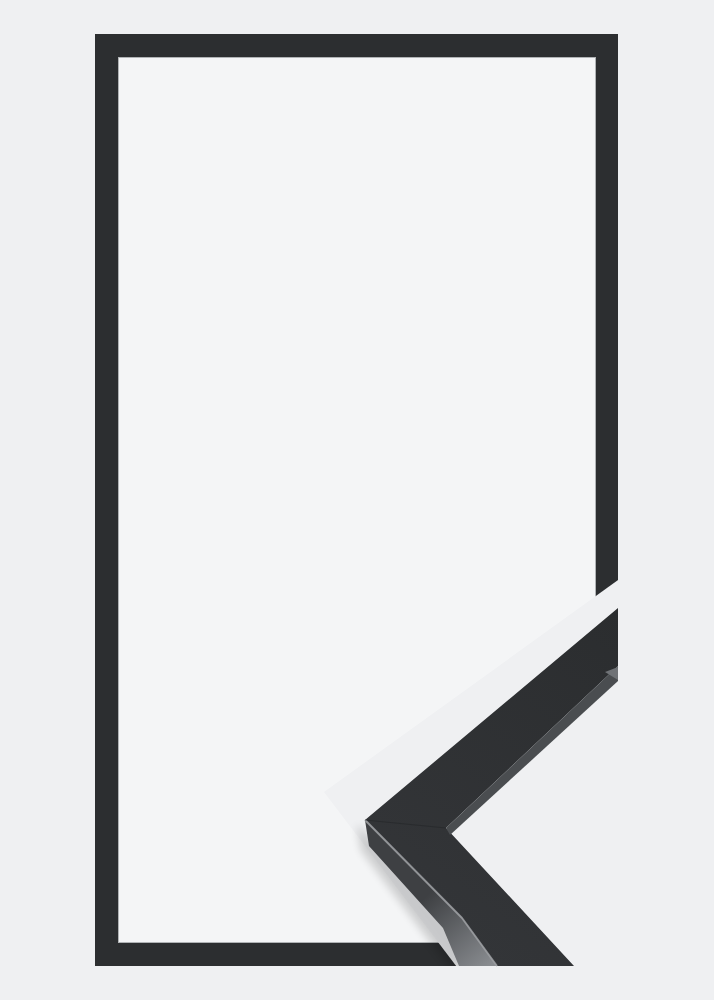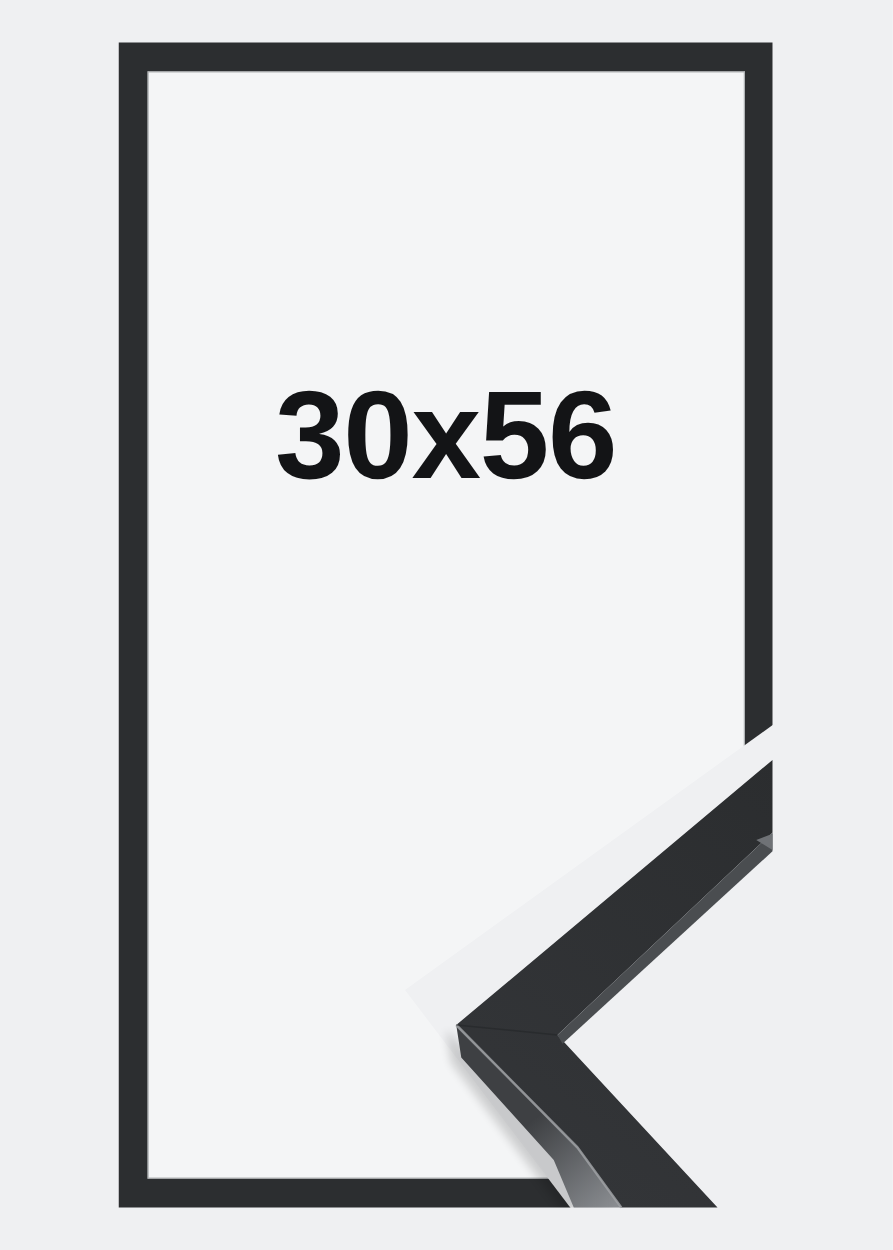--- a/index.html
+++ b/index.html
@@ -80,14 +80,13 @@
     <g>
       <polygon points="365,820 369,846 443,928 459,966 497,966 462,918" fill="url(#grad-side)"></polygon>
       <polygon points="618,608 618,666 446,828 574,966 497,966 462,918 365,820" fill="url(#grad-front)"></polygon>
       <polygon points="618,666 618,681 450,835 446,828" style="fill: var(--moulding-inner-edge, #4a4d50)"></polygon>
       <polygon points="618,667 618,680 605,672" style="fill: var(--moulding-tip-facet, #6f7276)"></polygon>
       <polyline points="365,820 462,918 497,966" fill="none" stroke-width="2" stroke-opacity="0.85" stroke-linejoin="round" style="stroke: var(--edge-highlight, #9da0a3)"></polyline>
       <line x1="365" y1="820" x2="446" y2="828" stroke-width="1.2" stroke-opacity="0.45" style="stroke: var(--miter-seam, #1f2123)"></line>
     </g>
   </svg>
 
-  <div class="size-label">30x56</div>
 </div>
 
 </body></html>

